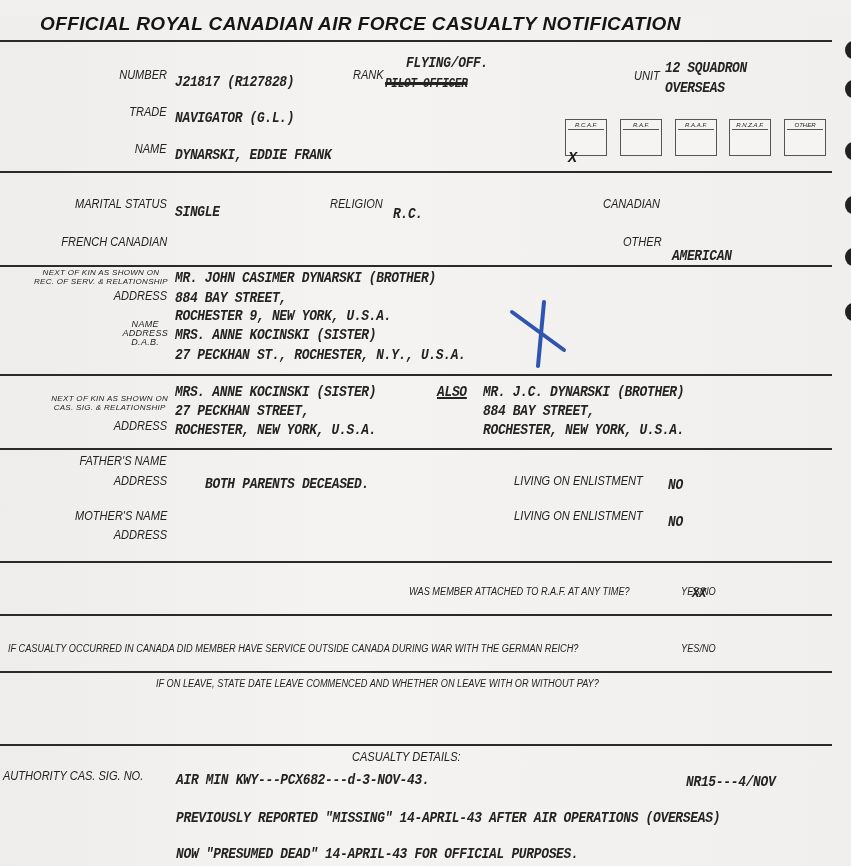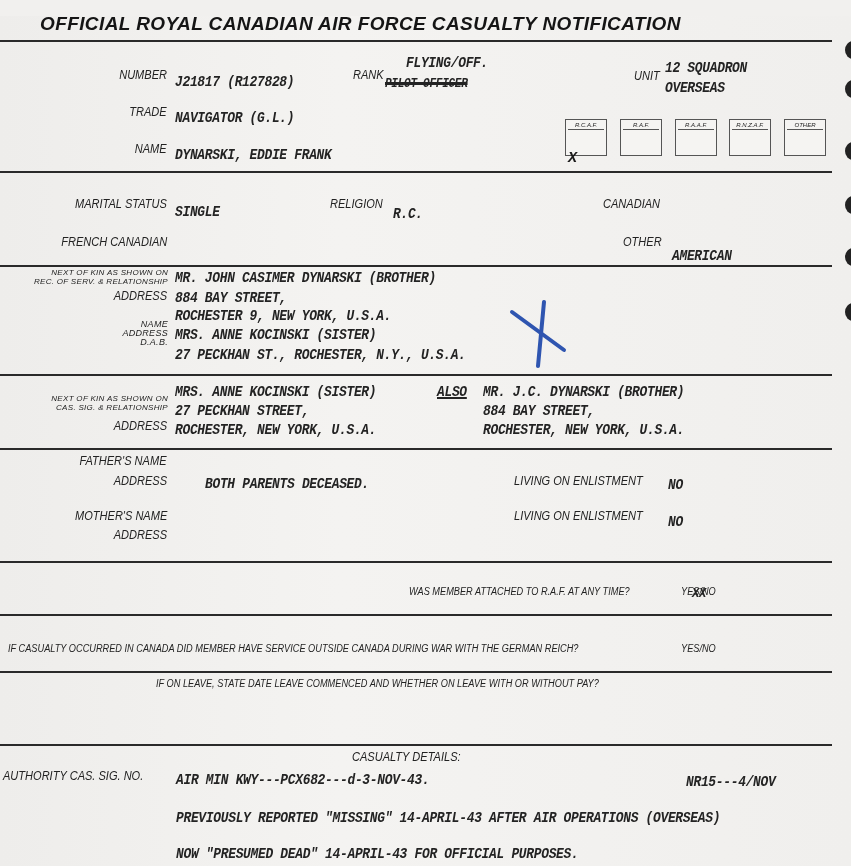--- a/index.html
+++ b/index.html
@@ -20,21 +20,21 @@
     font-size:19px; letter-spacing:0.4px; color:#151515; white-space:nowrap;
   }
   .hr { position:absolute; left:0; width:832px; height:2px; background:#2a2a2a; }
   .lbl {
     position:absolute; font-family:"Liberation Sans", sans-serif;
     font-size:12px; color:#222; white-space:nowrap; transform:scaleX(0.92); transform-origin:left top;
   }
   .lbl.r { text-align:right; transform-origin:right top; }
   .small {
     position:absolute; font-size:8px; line-height:9px; color:#222;
-    text-align:right; white-space:nowrap; letter-spacing:0.3px;
+    text-align:center; white-space:nowrap; letter-spacing:0.3px;
   }
   .tw {
     position:absolute; font-family:"Liberation Mono", monospace; font-weight:bold;
     font-size:14px; color:#232323; white-space:nowrap; letter-spacing:-0.3px;
     transform:scaleX(0.92); transform-origin:left top;
   }
   .strike { text-decoration:line-through; text-decoration-thickness:3px; font-size:12px; }
   .box {
     position:absolute; width:40px; height:35px; border:1.5px solid #555; background:#f5f4f2;
   }

